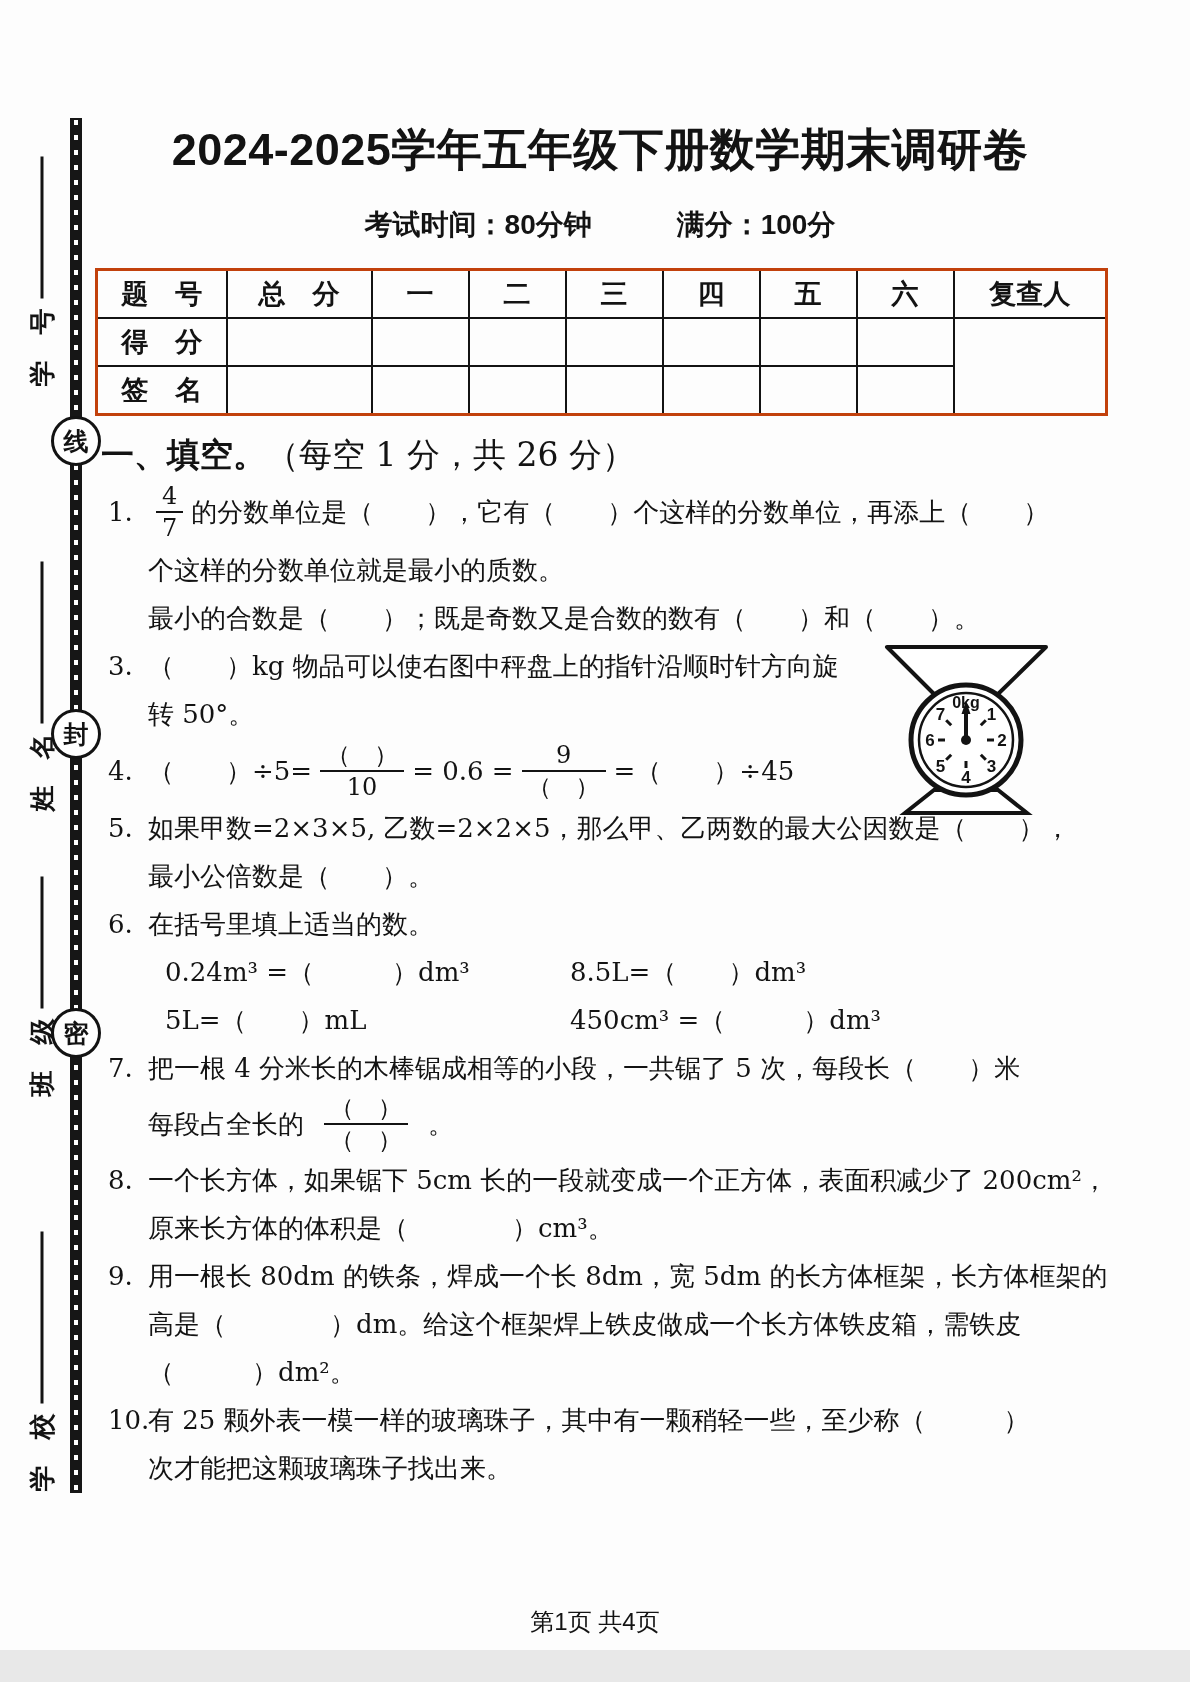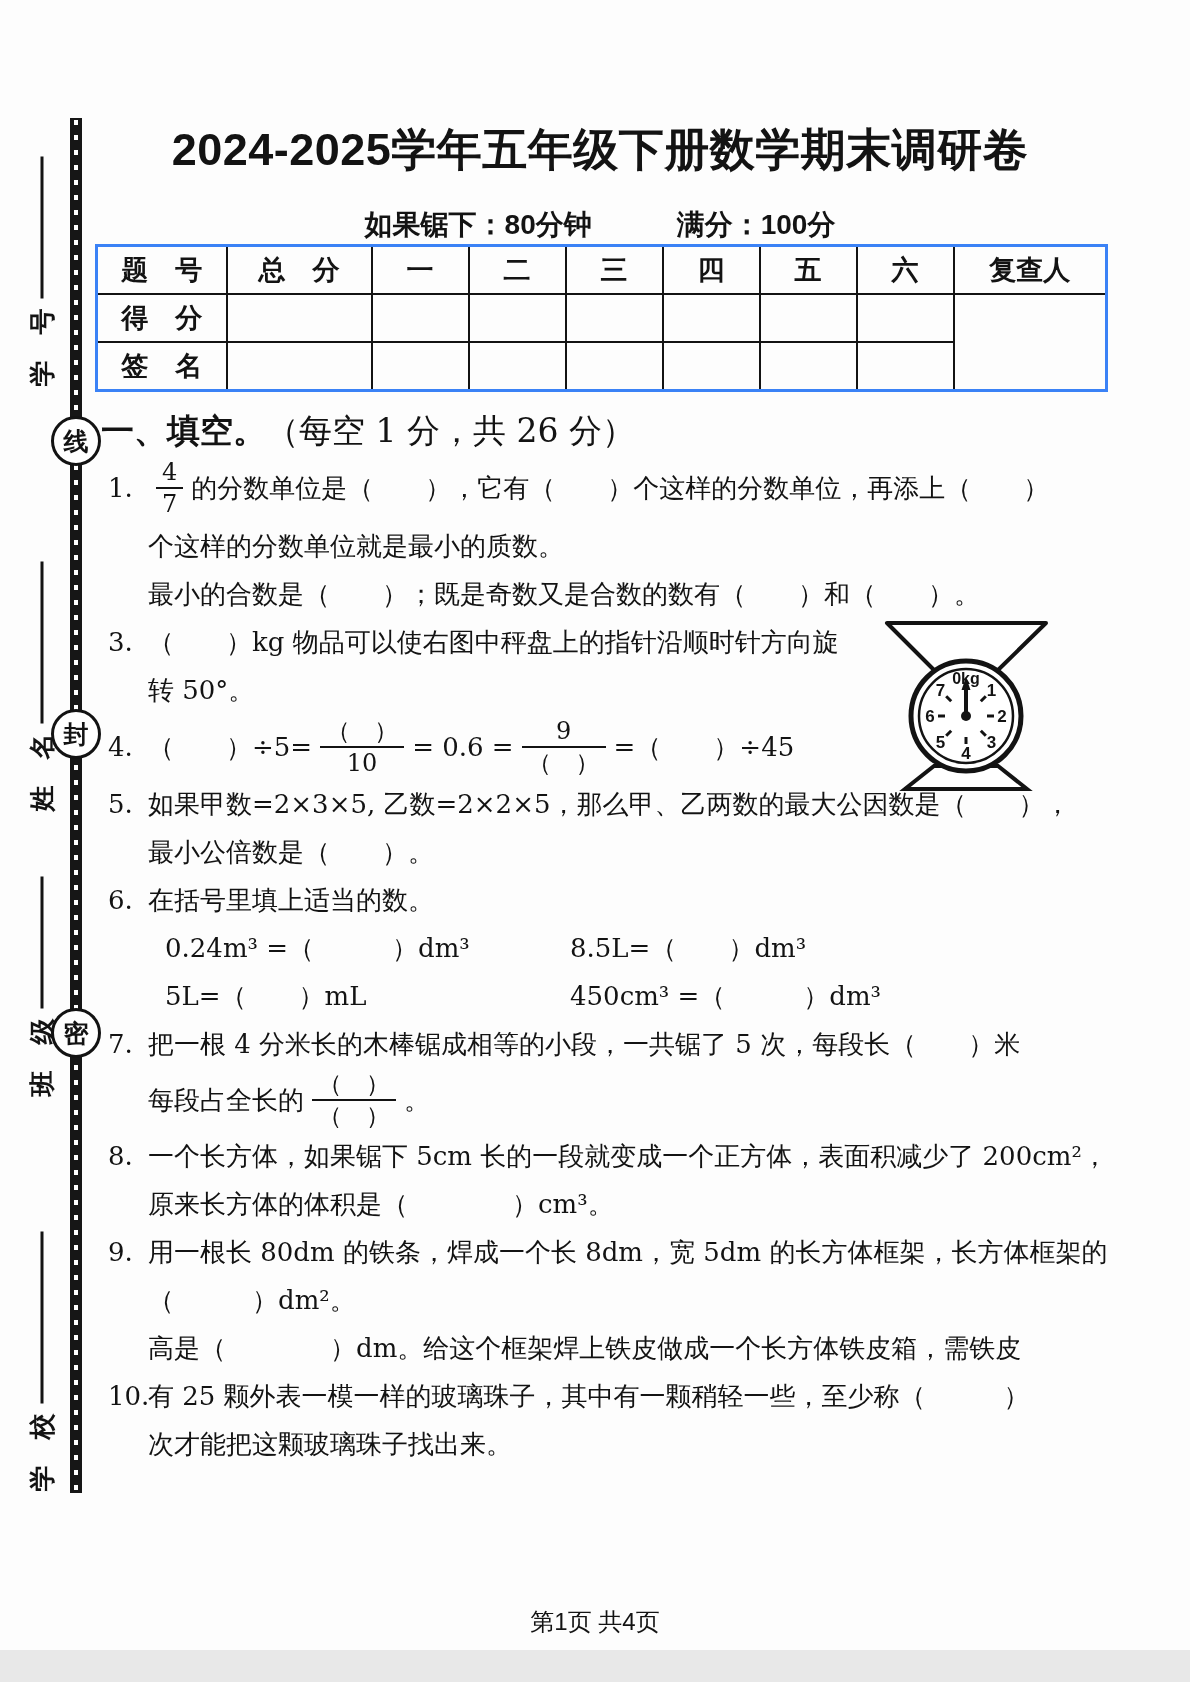--- a/index.html
+++ b/index.html
@@ -28,36 +28,36 @@
   .sf-name{left:-83px;top:669px;width:250px;}
   .sf-class{left:-68px;top:969px;width:220px;}
   .sf-school{left:-88px;top:1344px;width:260px;}
   
   .main{position:absolute;left:95px;top:0;width:1010px;}
   .title{margin:120px 0 0 0;text-align:center;font-size:45px;font-weight:900;letter-spacing:0.5px;
     font-family:"Liberation Sans","DejaVu Sans",sans-serif;}
   .subtitle{margin-top:26px;display:flex;justify-content:center;gap:85px;
     font-size:28px;font-weight:700;font-family:"Liberation Sans","DejaVu Sans",sans-serif;}
   
-  table.score-table{width:1010px;border-collapse:collapse;table-layout:fixed;
-    border:3px solid #3b82f6;}
+  table.score-table{margin-top:24px;width:1010px;border-collapse:collapse;table-layout:fixed;
+    border:3px solid #c2410c;}
   table.score-table th,table.score-table td{border:2.5px solid #131313;height:46px;
     text-align:center;font-size:27px;font-weight:700;padding:0;
     font-family:"Liberation Sans","DejaVu Sans",sans-serif;}
   
   .heading{margin-top:17px;font-size:33px;padding-left:6px;white-space:nowrap;}
   .heading .h-strong{font-weight:900;font-family:"Liberation Sans","DejaVu Sans",sans-serif;}
   .heading .h-rest{font-weight:400;}
   
   .questions{font-size:26px;}
   .q-line{line-height:48px;white-space:nowrap;}
   .flexline{display:flex;align-items:center;white-space:nowrap;}
   .h68{height:68px;}
   .h66{height:66px;}
-  .h64{height:64px;}
+  .h64{height:64px;gap:12px;}
   .qnum{display:inline-block;width:40px;padding-left:13px;flex:none;}
   .cont{padding-left:53px;}
   .frac{display:inline-flex;flex-direction:column;text-align:center;line-height:1.25;
     font-size:24px;margin:0 8px;flex:none;}
   .frac .fn{padding:0 6px;border-bottom:2.5px solid #131313;}
   .frac .fd{padding:0 6px;}
   .q6-row{display:flex;padding-left:70px;}
   .q6-row .c1{width:405px;flex:none;}
   
   svg.scale{float:right;width:165px;height:172px;margin:2px 56px 4px 10px;}
@@ -95,21 +95,21 @@
 <div class="side-field sf-school">
   <span>学　校</span>
     <span class="fl-line"></span>
 </div>
 
 <div class="main">
 
   <h1 class="title">2024-2025学年五年级下册数学期末调研卷</h1>
 
   <div class="subtitle">
-    <span>如果锯下：80分钟</span>
+    <span>考试时间：80分钟</span>
     <span>满分：100分</span>
   </div>
 
   <table class="score-table">
     <colgroup>
       <col style="width:130px">
         <col style="width:145px">
       <col style="width:97px">
         <col style="width:97px">
         <col style="width:97px">
@@ -253,22 +253,22 @@
       </div>
     </div>
 
     <div class="q">
       <div class="q-line"><span class="qnum">8.</span><span>一个长方体，如果锯下 5cm 长的一段就变成一个正方体，表面积减少了 200cm²，</span></div>
       <div class="q-line cont">原来长方体的体积是（　　　　）cm³。</div>
     </div>
 
     <div class="q">
       <div class="q-line"><span class="qnum">9.</span><span>用一根长 80dm 的铁条，焊成一个长 8dm，宽 5dm 的长方体框架，长方体框架的</span></div>
+      <div class="q-line cont">高是（　　　　）dm。给这个框架焊上铁皮做成一个长方体铁皮箱，需铁皮</div>
       <div class="q-line cont">（　　　）dm²。</div>
-      <div class="q-line cont">高是（　　　　）dm。给这个框架焊上铁皮做成一个长方体铁皮箱，需铁皮</div>
     </div>
 
     <div class="q">
       <div class="q-line"><span class="qnum">10.</span><span>有 25 颗外表一模一样的玻璃珠子，其中有一颗稍轻一些，至少称（　　　）</span></div>
       <div class="q-line cont">次才能把这颗玻璃珠子找出来。</div>
     </div>
 
   </div>
 </div>
 

